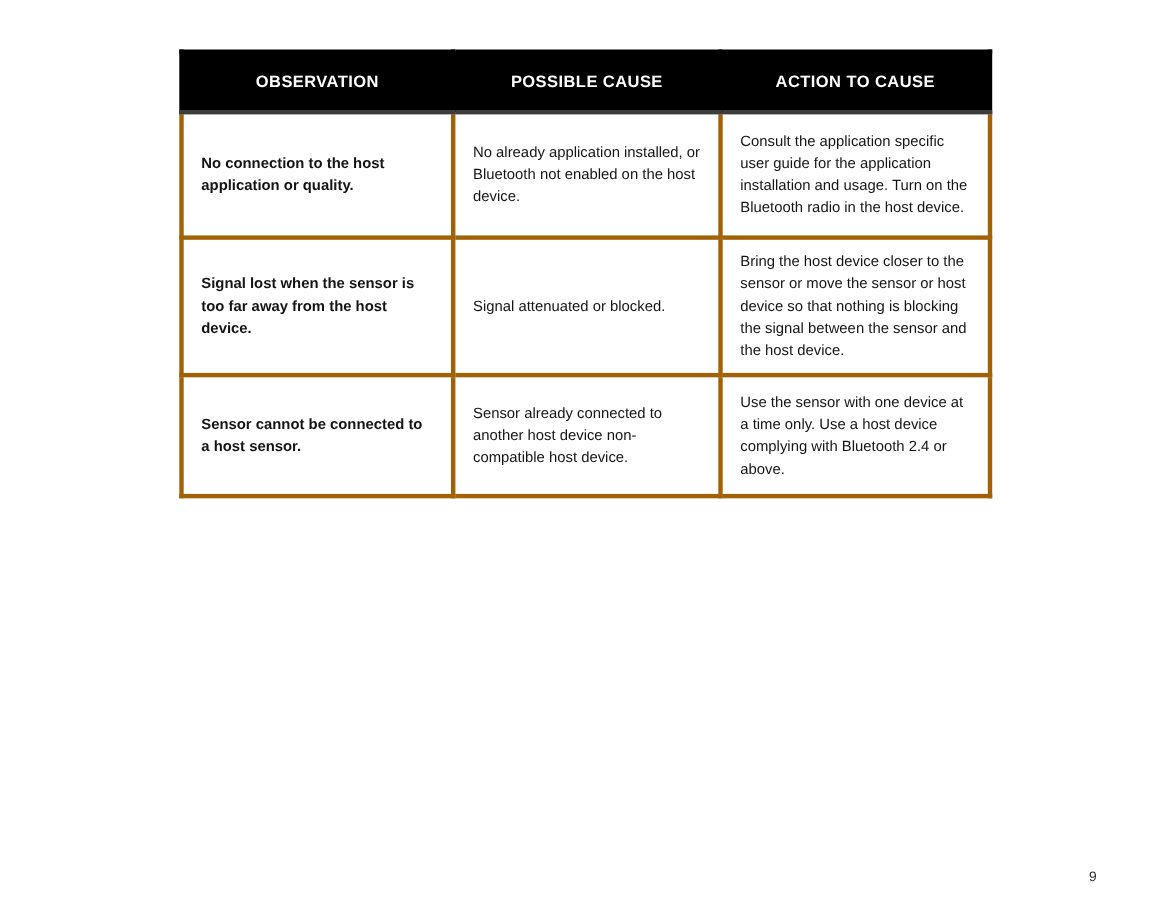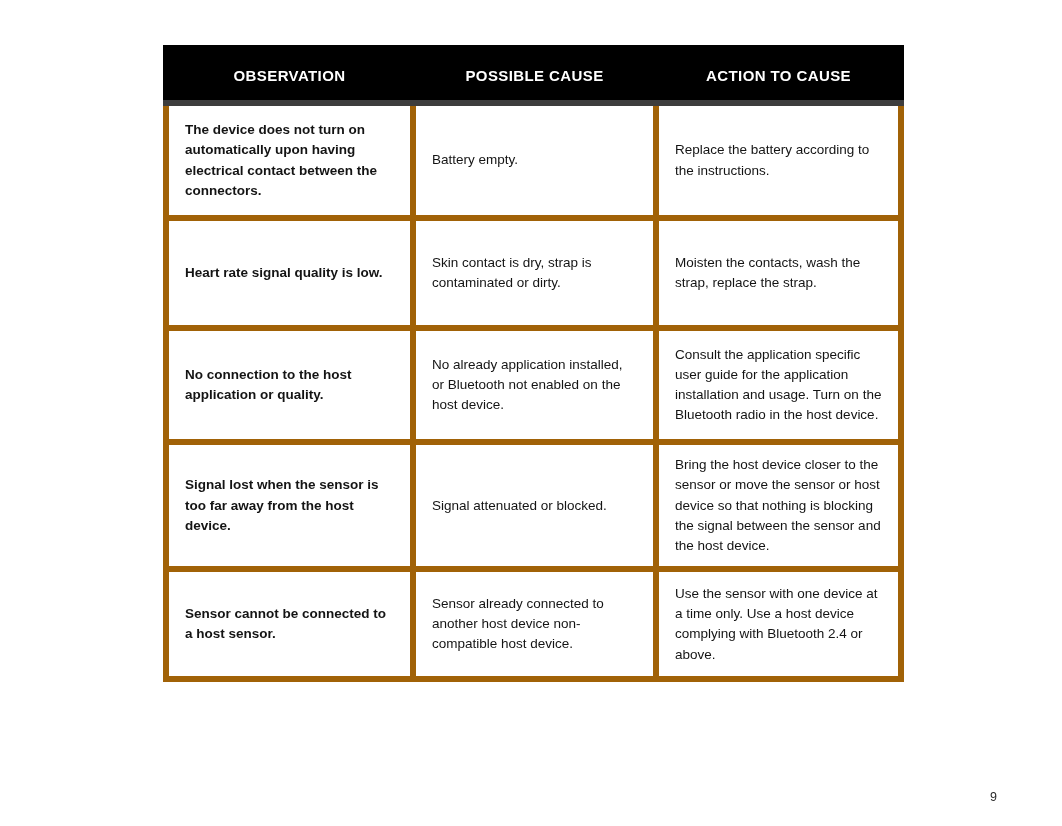--- a/index.html
+++ b/index.html
@@ -19,21 +19,21 @@
     position: absolute;
     left: 163px; top: 45px;
     width: 735px;
     border-collapse: collapse;
     table-layout: fixed;
   }
   table.trouble col.c1 { width: 247px; }
   table.trouble col.c2 { width: 243px; }
   table.trouble col.c3 { width: 245px; }
   table.trouble th, table.trouble td {
-    border: 6px solid #a16207;
+    border: 4px solid #a16207;
     vertical-align: middle;
     text-align: left;
   }
   table.trouble thead th {
     background: #000000;
     color: #ffffff;
     font-weight: bold;
     font-size: 15px;
     letter-spacing: 0.4px;
     text-align: center;
@@ -76,30 +76,20 @@
         <col class="c3">
       </colgroup>
     <thead>
       <tr>
         <th>OBSERVATION</th>
         <th>POSSIBLE CAUSE</th>
         <th>ACTION TO CAUSE</th>
       </tr>
     </thead>
     <tbody>
-      <tr class="r1">
-        <td class="obs">The device does not turn on automatically upon having electrical contact between the connectors.</td>
-        <td>Battery empty.</td>
-        <td>Replace the battery according to the instructions.</td>
-      </tr>
-      <tr class="r2">
-        <td class="obs">Heart rate signal quality is low.</td>
-        <td>Skin contact is dry, strap is contaminated or dirty.</td>
-        <td>Moisten the contacts, wash the strap, replace the strap.</td>
-      </tr>
       <tr class="r4">
         <td class="obs">No connection to the host application or quality.</td>
         <td>No already application installed, or Bluetooth not enabled on the host device.</td>
         <td>Consult the application specific user guide for the application installation and usage. Turn on the Bluetooth radio in the host device.</td>
       </tr>
       <tr class="r5">
         <td class="obs">Signal lost when the sensor is too far away from the host device.</td>
         <td>Signal attenuated or blocked.</td>
         <td>Bring the host device closer to the sensor or move the sensor or host device so that nothing is blocking the signal between the sensor and the host device.</td>
       </tr>

